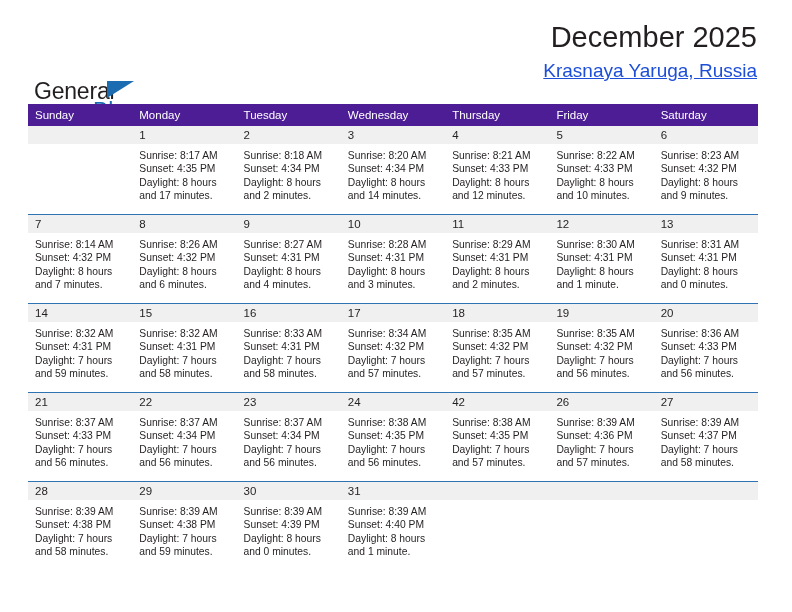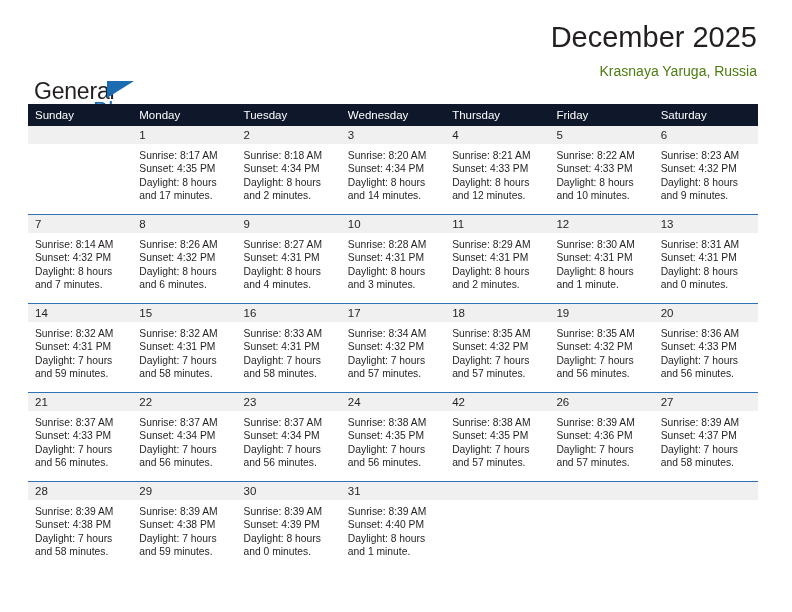--- a/index.html
+++ b/index.html
@@ -72,37 +72,38 @@
     text-align: right;
   }
   .title {
     font-size: 29px;
     color: #231f20;
     line-height: 34px;
     font-weight: normal;
     white-space: nowrap;
   }
   .subtitle {
-    font-size: 14px;
-    color: #4d7c0f;
+    font-size: 19px;
+    color: #1d4ed8;
     line-height: 20px;
     margin-top: 7px;
     white-space: nowrap;
+    text-decoration: underline;
   }
 
   
   .cal {
     position: absolute;
     left: 28px;
     top: 104px;
     width: 730px;
   }
   .week-head {
     display: flex;
-    background: #0f172a;
+    background: #4c1d95;
     height: 22px;
   }
   .week-head .hd {
     flex: 1 1 0;
     color: #ffffff;
     font-size: 11.5px;
     line-height: 22px;
     padding-left: 7px;
     box-sizing: border-box;
     white-space: nowrap;

